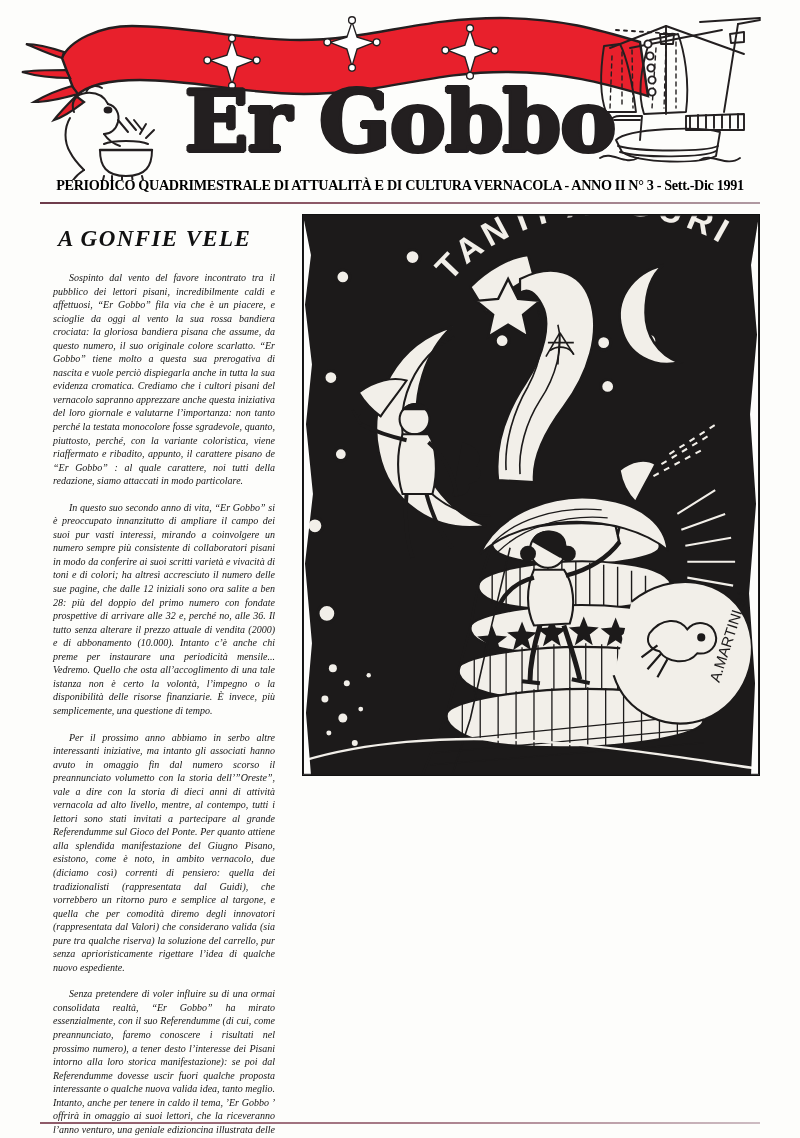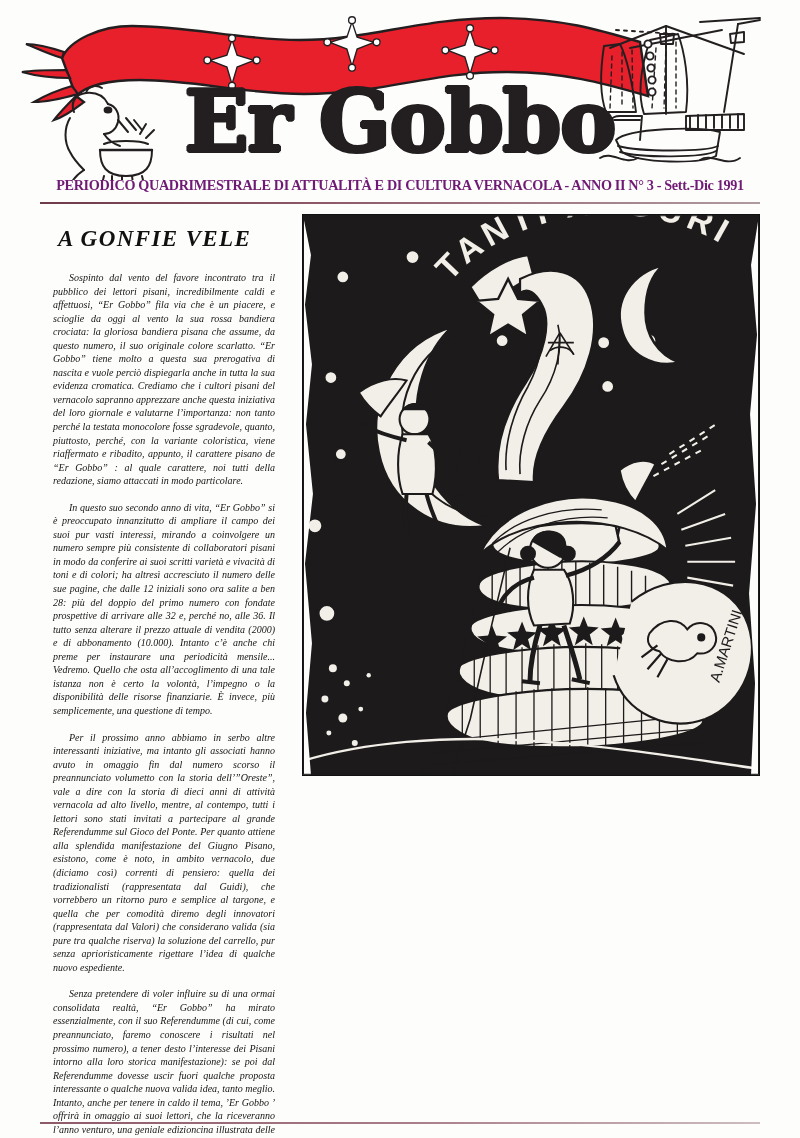--- a/index.html
+++ b/index.html
@@ -50,21 +50,21 @@
     left: 0; top: 176px;
     width: 800px;
     text-align: center;
   }
   #subtitle {
     display: inline-block;
     font-family: "Liberation Serif", serif;
     font-weight: 700;
     font-size: 14.2px;
     letter-spacing: -0.35px;
-    color: #701a75;
+    color: #000000;
     white-space: nowrap;
   }
   .rule-top {
     position: absolute;
     left: 40px; top: 202px;
     width: 720px; height: 2px;
     background: linear-gradient(to right, #6d3b4a, #8e5a68 40%, #b09aa2);
   }
   .rule-bottom {
     position: absolute;

